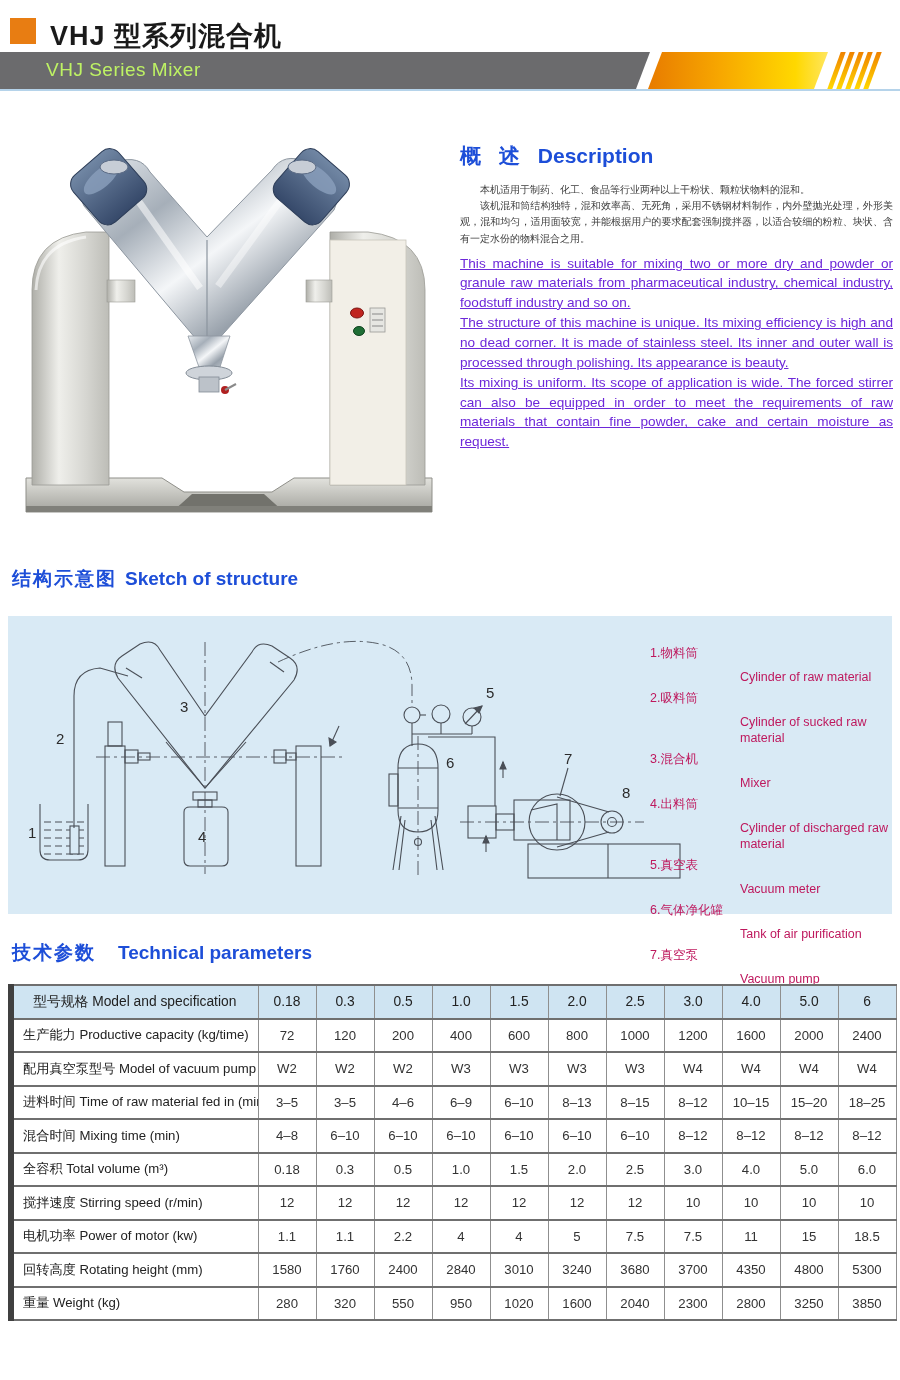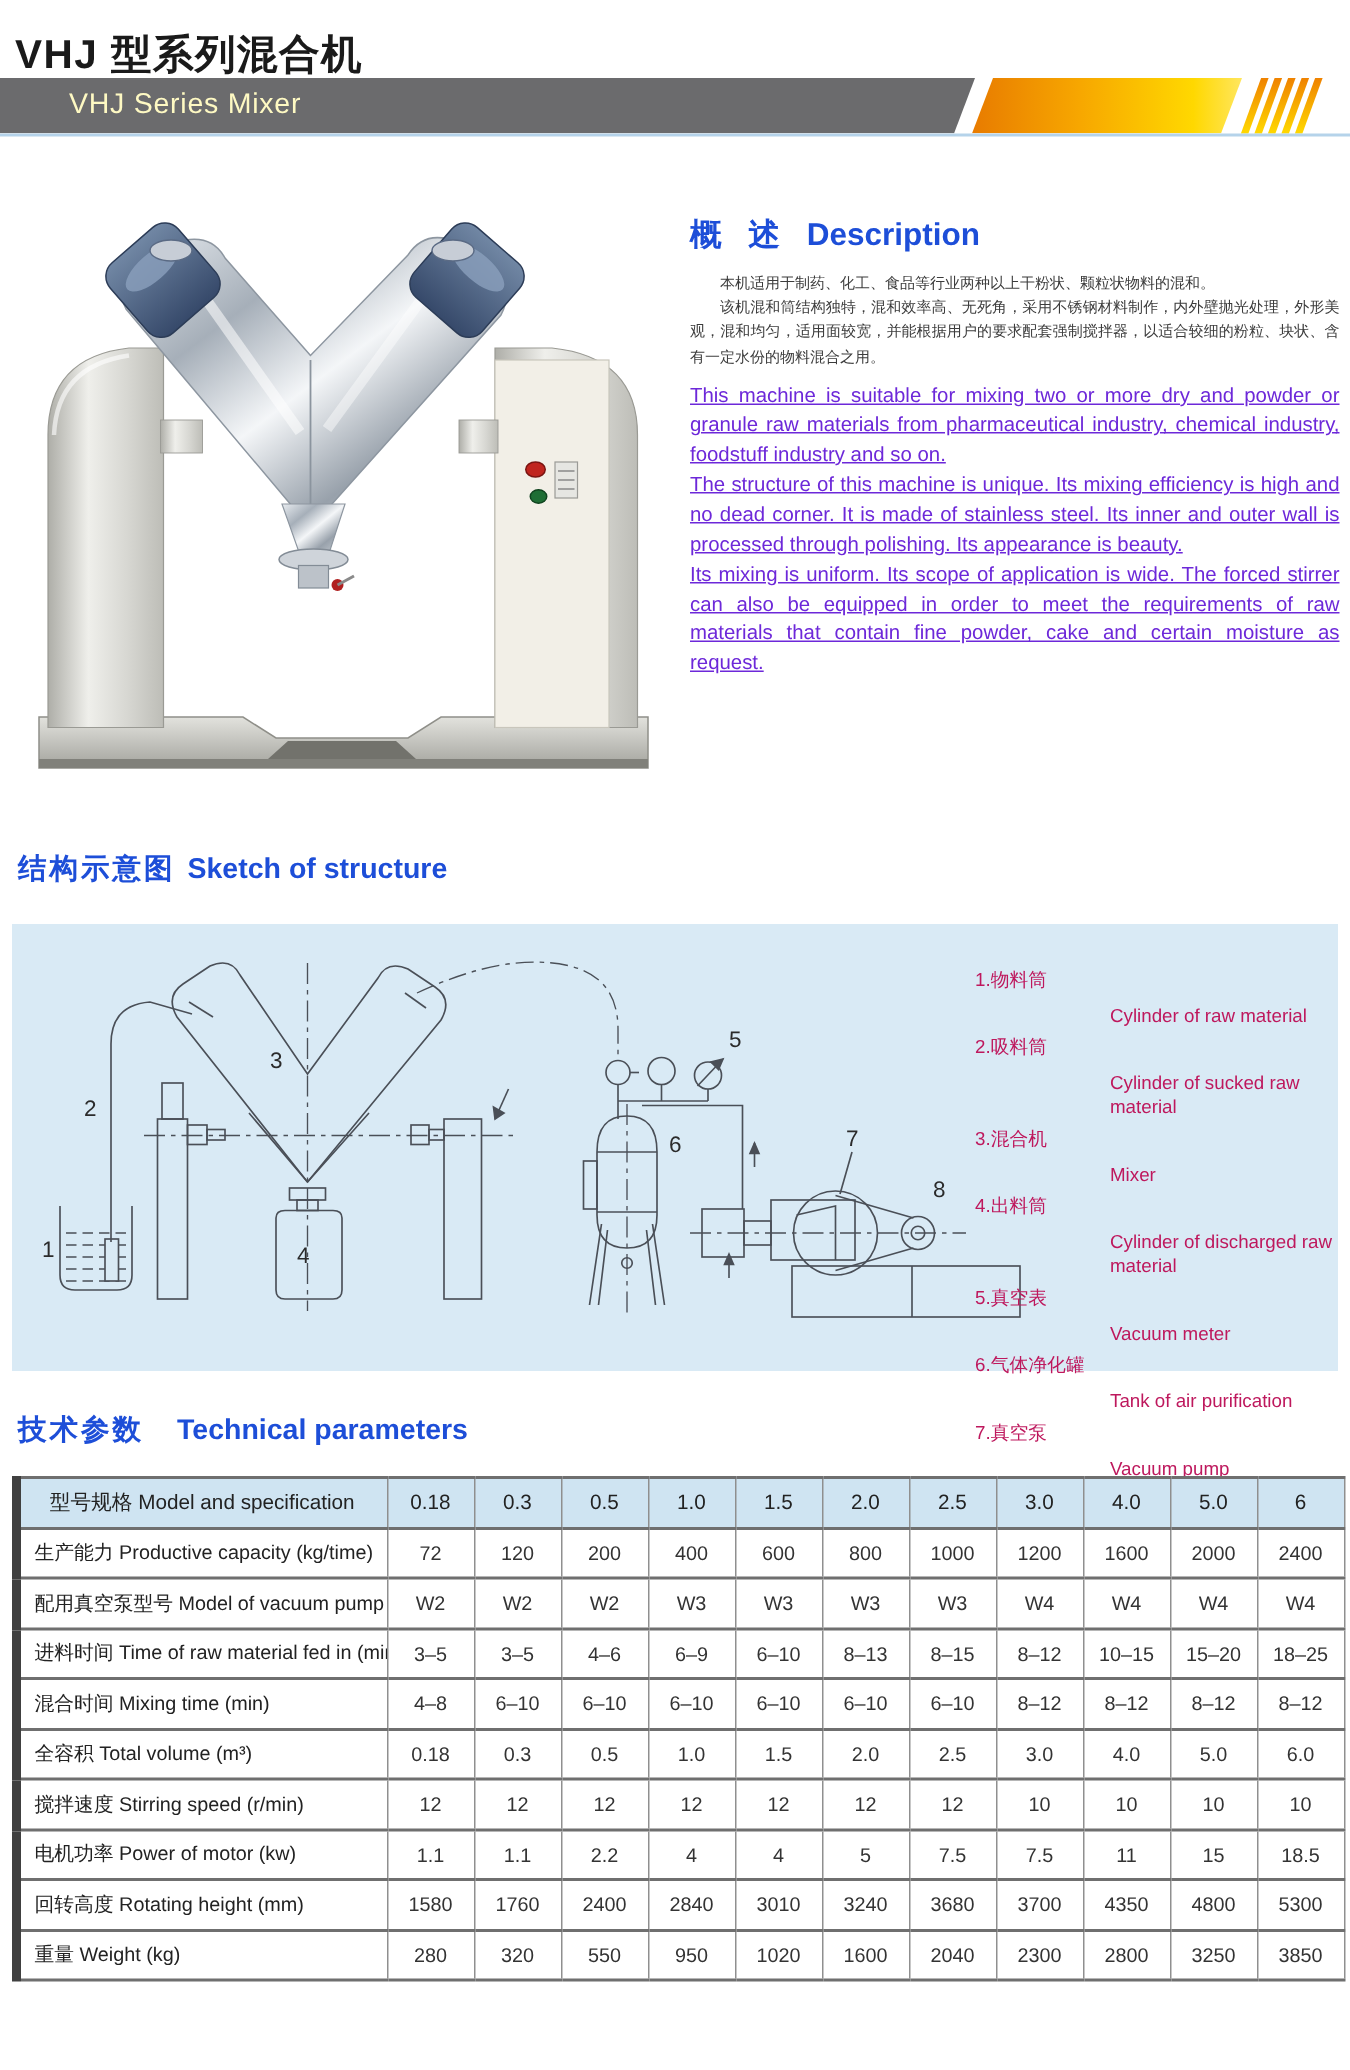--- a/index.html
+++ b/index.html
@@ -1,25 +1,25 @@
 <!DOCTYPE html>
 <html><head>
 <meta charset="utf-8">
 <style>
   html,body{margin:0;padding:0;background:#fff;}
   .page{position:relative;width:900px;height:1380px;background:#fff;overflow:hidden;
         font-family:"Liberation Sans","DejaVu Sans",sans-serif;color:#222;}
   
-  .title-row{position:absolute;left:10px;top:18px;height:32px;display:flex;align-items:flex-start;flex-direction:column;}
+  .title-row{position:absolute;left:10px;top:18px;height:32px;display:flex;align-items:flex-start;}
   .title-sq{width:26px;height:26px;background:#e87d12;margin-right:14px;}
   .page-title{font-size:27px;font-weight:bold;color:#1a1a1a;letter-spacing:1px;}
   .banner{position:absolute;left:0;top:52px;width:900px;height:37px;}
   .banner-gray{position:absolute;left:0;top:0;width:650px;height:37px;background:#6b6b6d;
                clip-path:polygon(0 0,100% 0,calc(100% - 14px) 100%,0 100%);}
-  .banner-en{position:absolute;left:46px;top:7px;color:#fef9c3;font-size:19px;letter-spacing:.5px;}
+  .banner-en{position:absolute;left:46px;top:7px;color:#bef264;font-size:19px;letter-spacing:.5px;}
   .banner-accent{position:absolute;left:648px;top:0;width:180px;height:37px;
                background:linear-gradient(90deg,#e87b00 0%,#f7a700 40%,#ffd800 82%,#ffe65e 100%);
                clip-path:polygon(14px 0,100% 0,calc(100% - 14px) 100%,0 100%);}
   .banner-stripes{position:absolute;left:834px;top:0;height:37px;display:flex;}
   .banner-stripes i{display:block;width:5px;height:37px;margin-right:4px;
                transform:skewX(-20deg);background:linear-gradient(180deg,#ef8200,#ffd800);}
   .blue-rule{position:absolute;left:0;top:89px;width:900px;height:2px;background:#b5d3ea;}
   
   .photo{position:absolute;left:12px;top:140px;width:433px;height:385px;}
   .desc{position:absolute;left:460px;top:142px;width:433px;}

